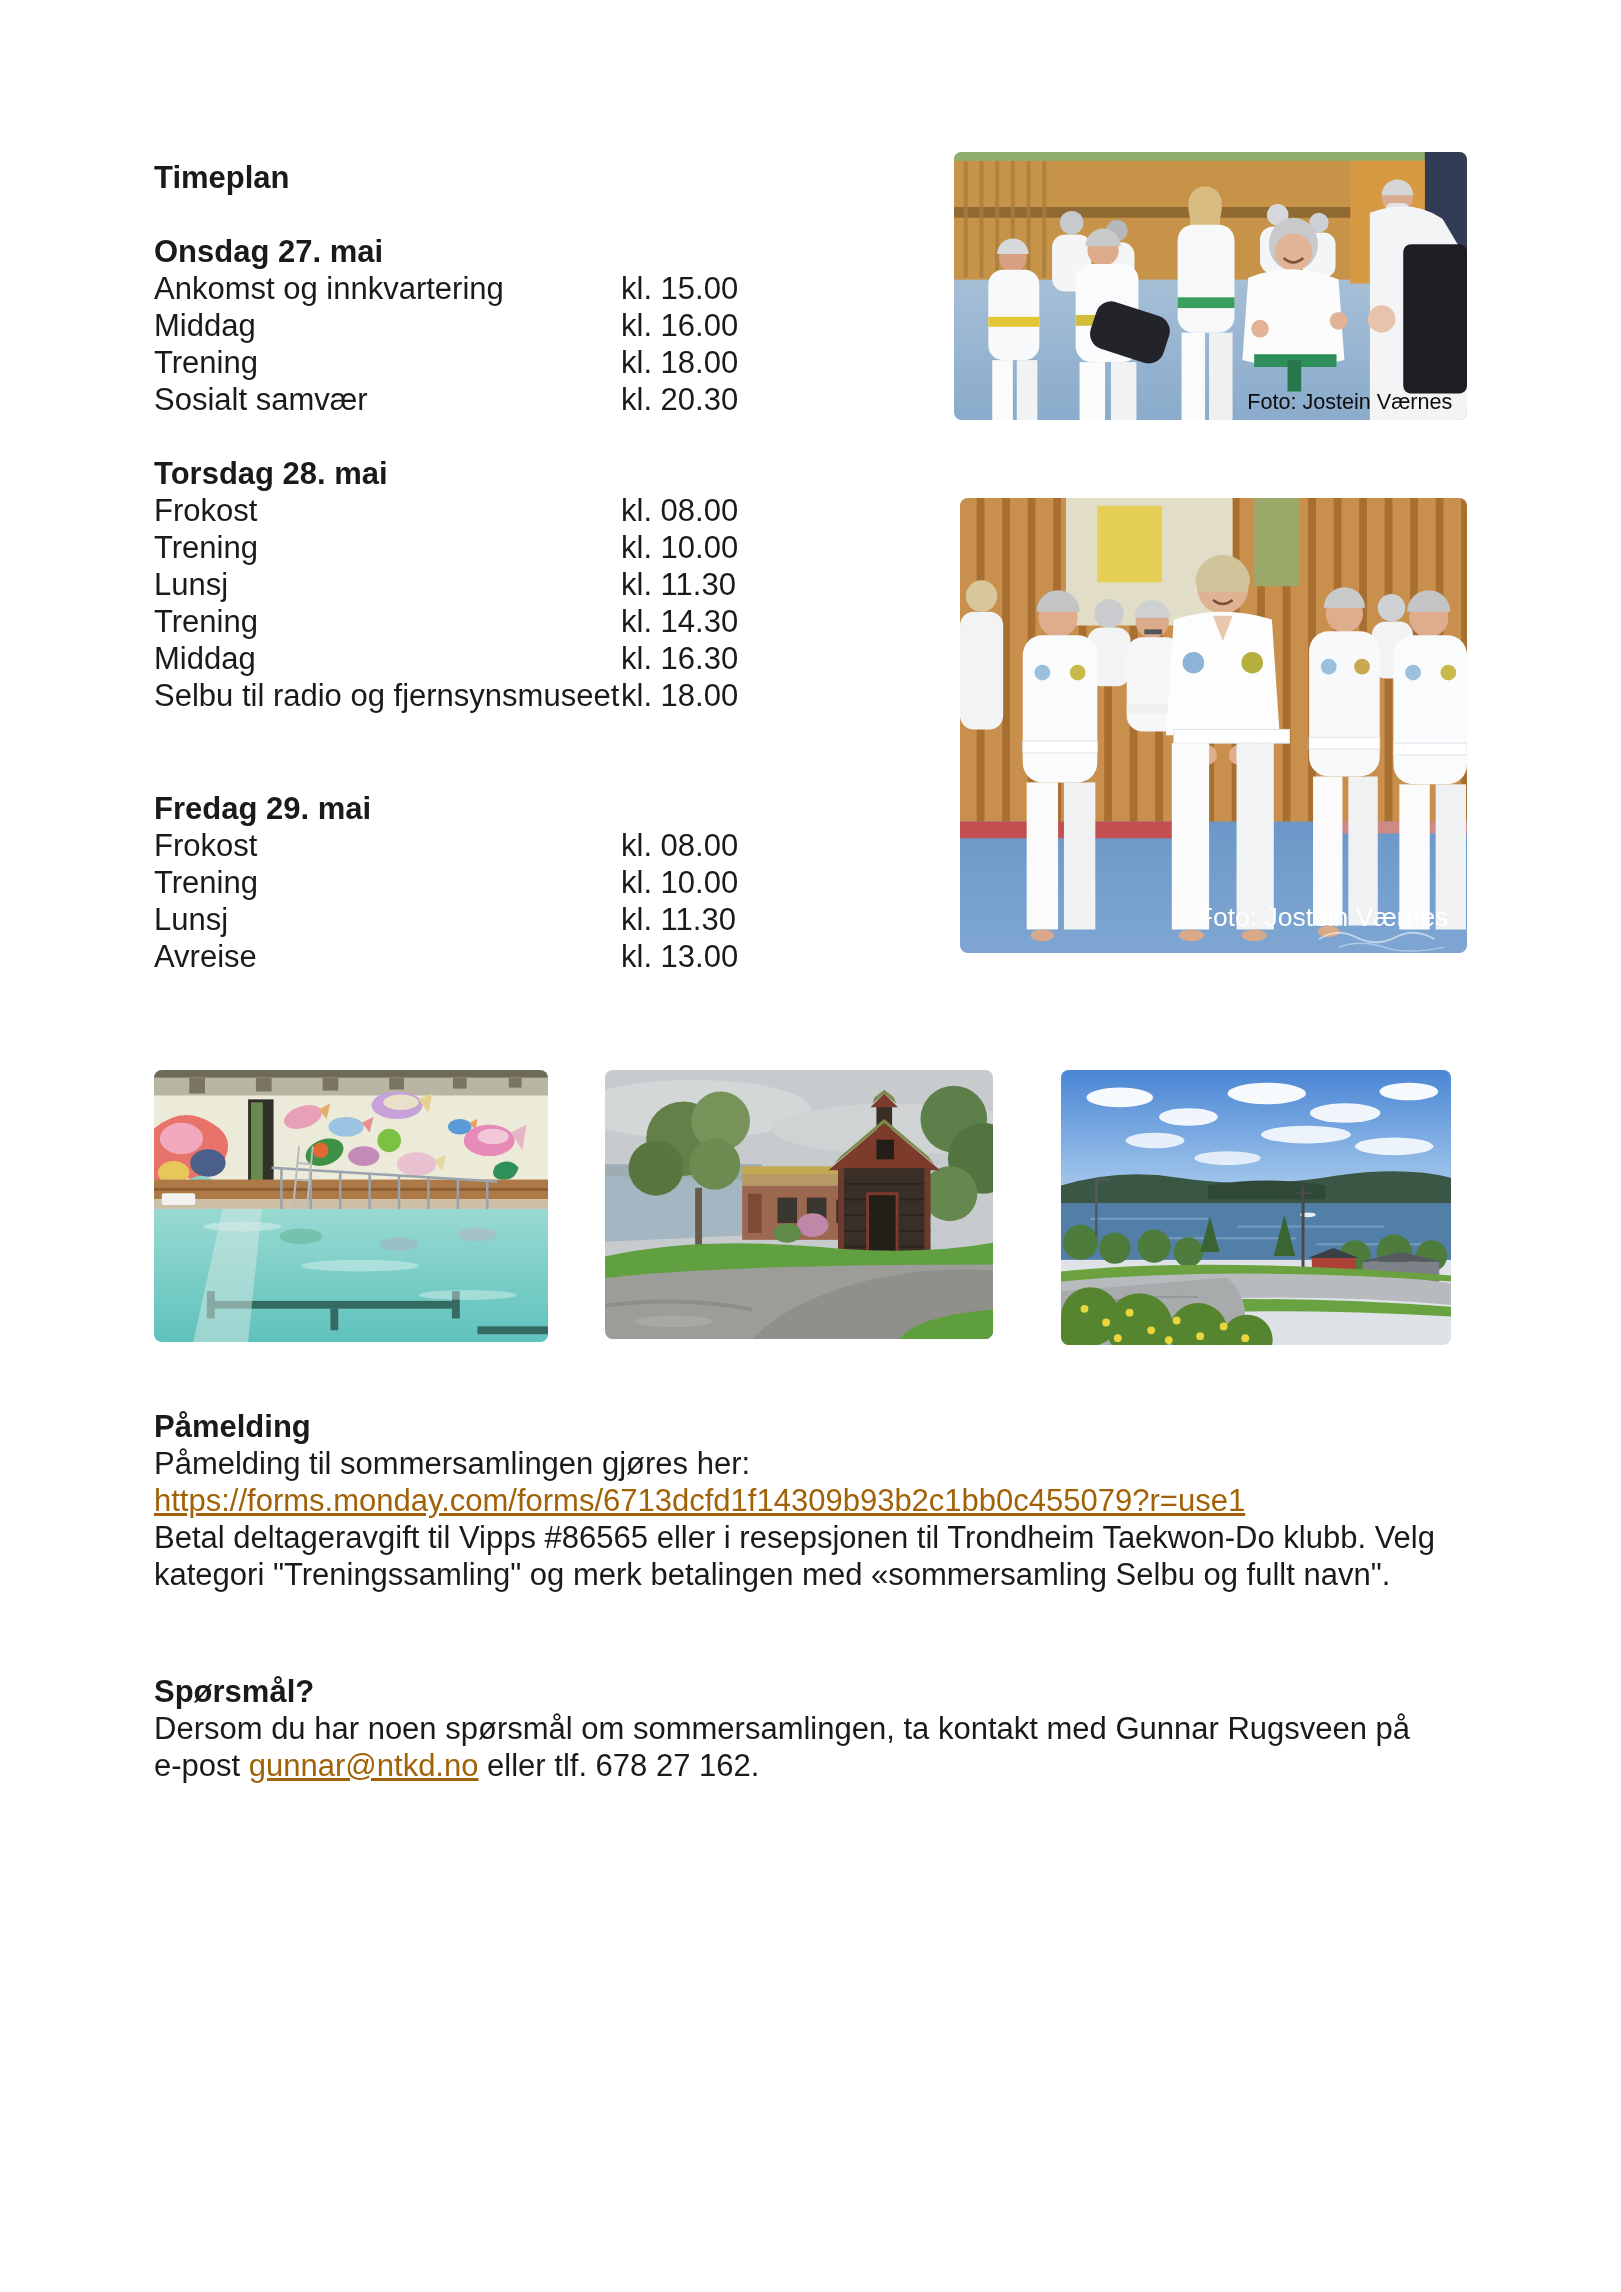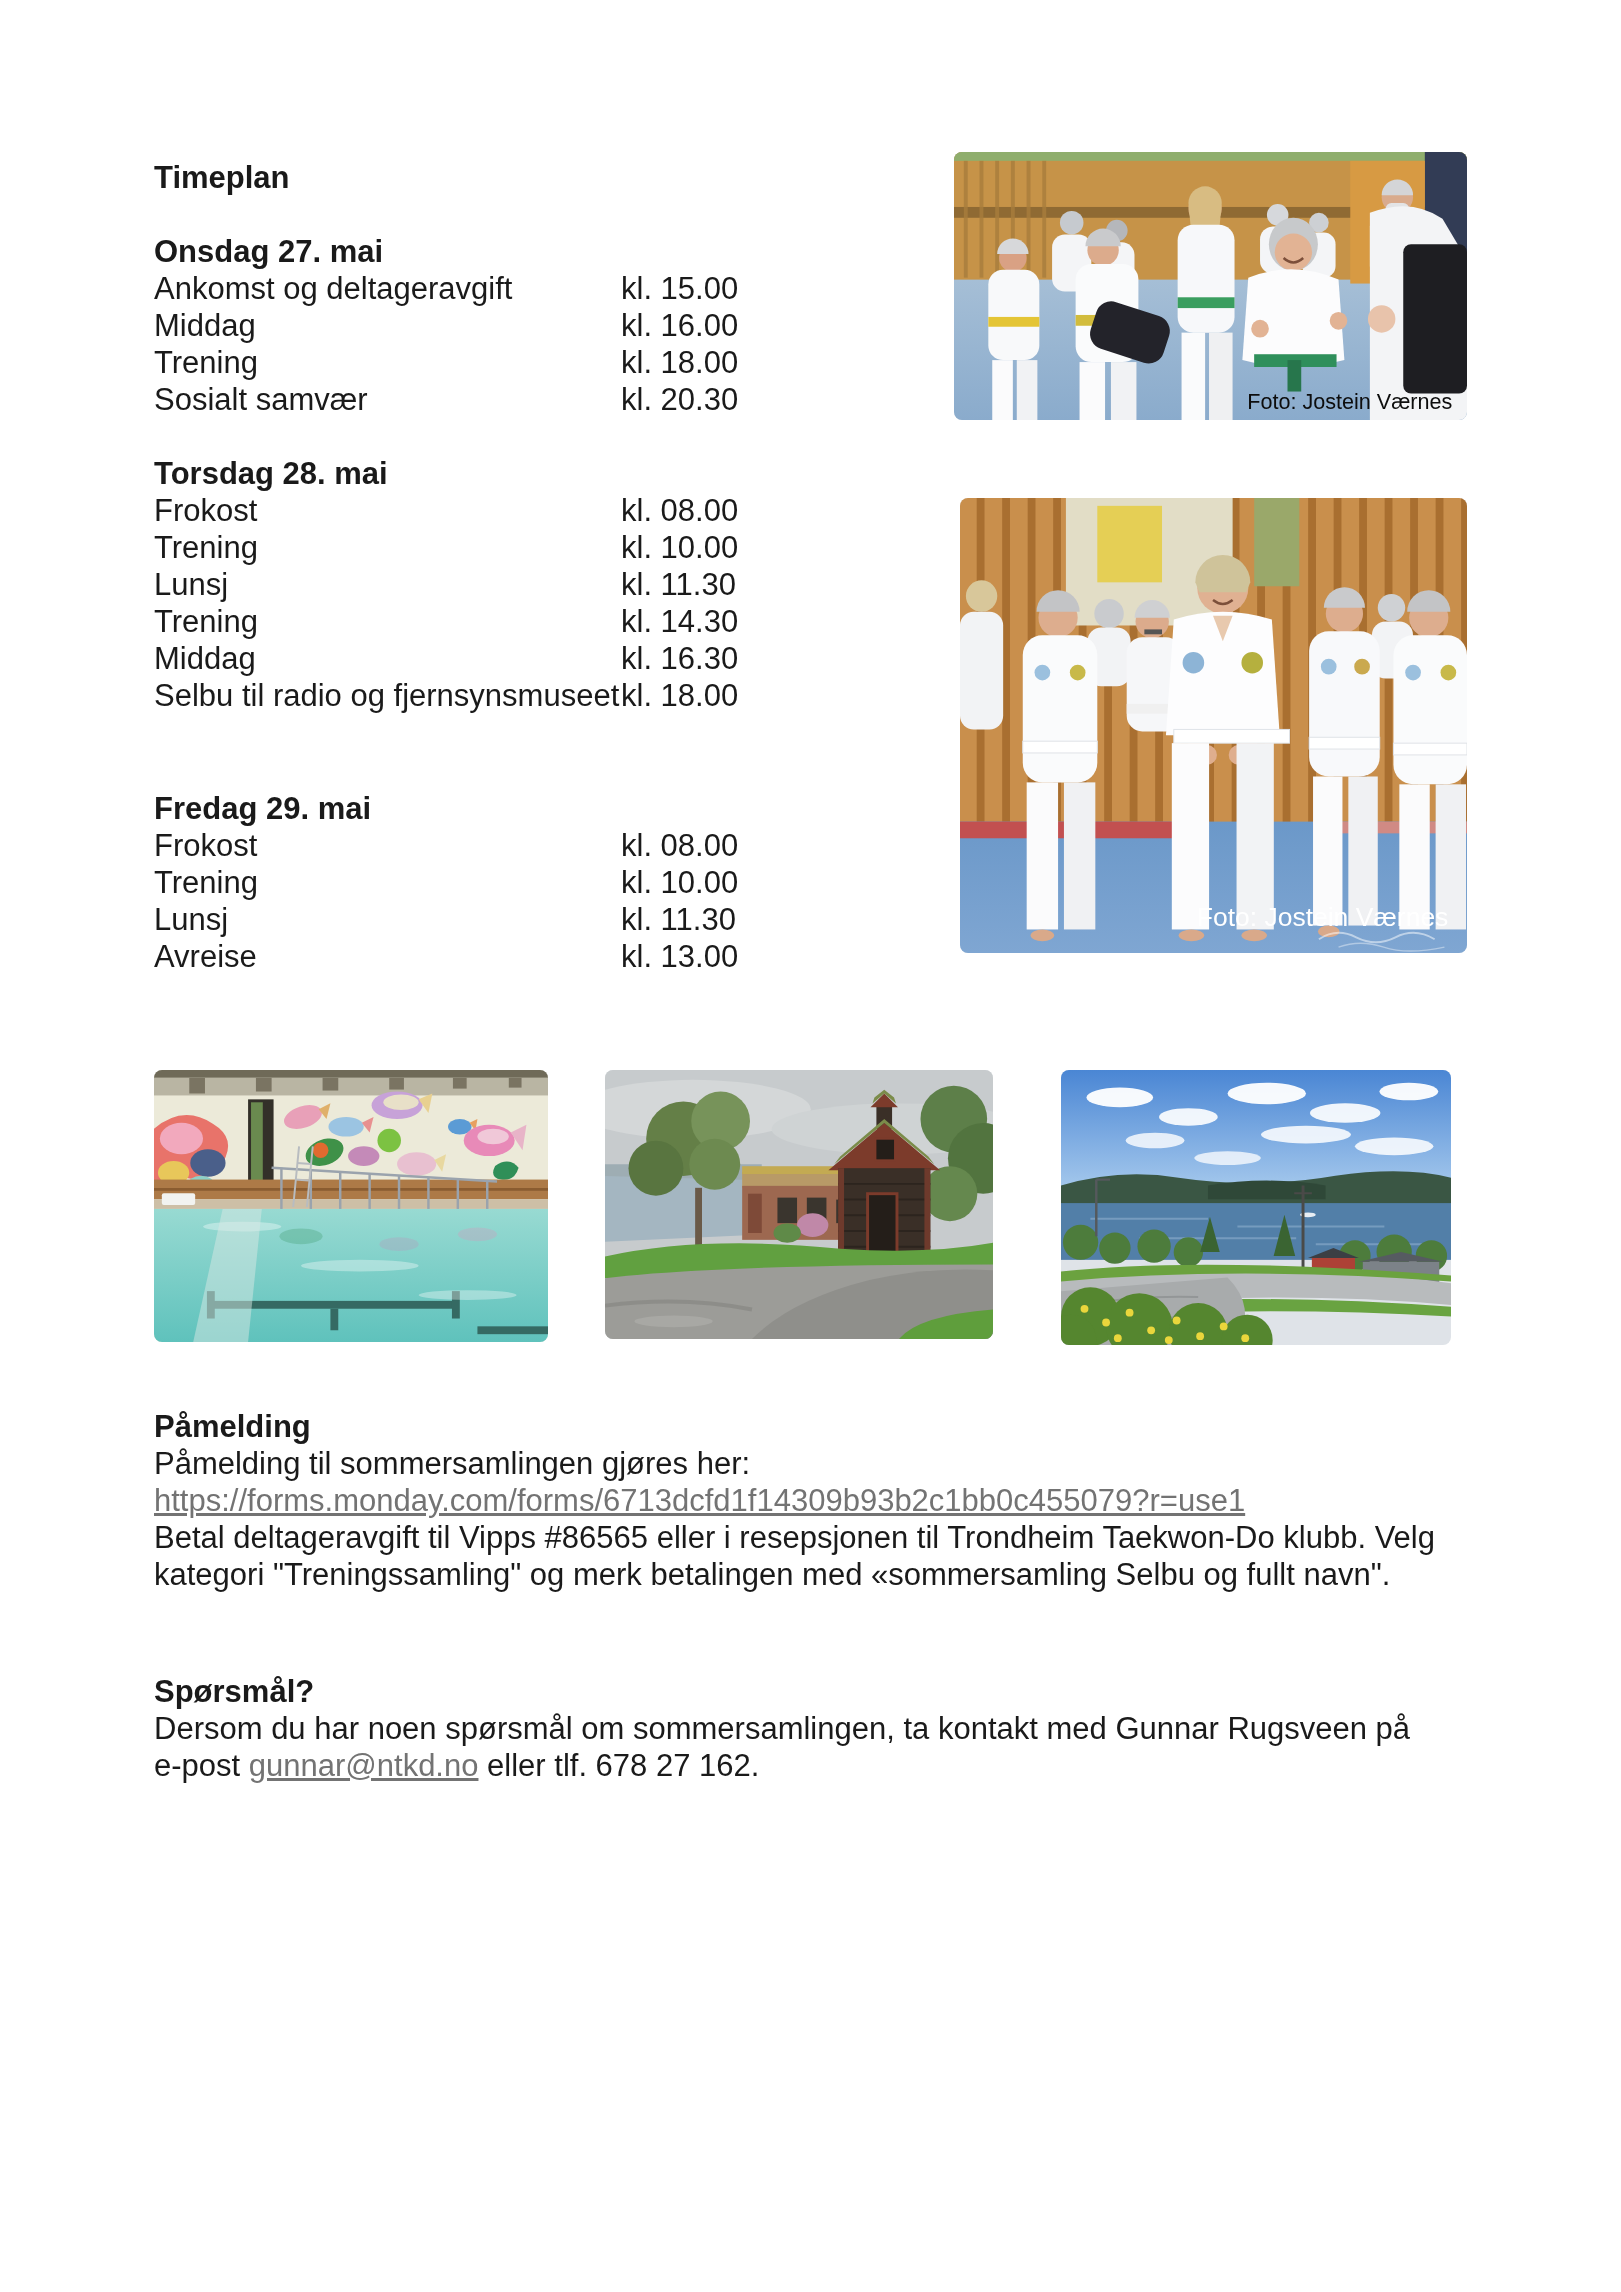--- a/index.html
+++ b/index.html
@@ -19,36 +19,36 @@
   figure svg { display:block; width:100%; height:100%; }
   .ph1 { left:954px;  top:152px;  width:513px; height:268px; }
   .ph2 { left:960px;  top:498px;  width:507px; height:455px; }
   .ph3 { left:154px;  top:1070px; width:394px; height:272px; }
   .ph4 { left:605px;  top:1070px; width:388px; height:269px; }
   .ph5 { left:1061px; top:1070px; width:390px; height:275px; }
   .block { position:absolute; left:154px; width:1323px; }
   .reg  { top:1408px; }
   .ques { top:1673px; }
   .spacer { height:37px; }
-  a { color:#737373; }
+  a { color:#a16207; }
   .footer { position:absolute; left:0; top:2143px; width:100%; text-align:center;padding-left:20px; }
   svg text { font-family:"Liberation Sans", sans-serif; }
 </style>
 </head>
 <body>
 
 <div class="page">
 
   <div class="schedule">
     <div class="bold">Timeplan</div>
 
     <div class="day">
       <div class="bold">Onsdag 27. mai</div>
       <div class="row">
-        <span>Ankomst og deltageravgift</span>
+        <span>Ankomst og innkvartering</span>
         <span class="time">kl. 15.00</span>
       </div>
       <div class="row">
         <span>Middag</span>
         <span class="time">kl. 16.00</span>
       </div>
       <div class="row">
         <span>Trening</span>
         <span class="time">kl. 18.00</span>
       </div>

